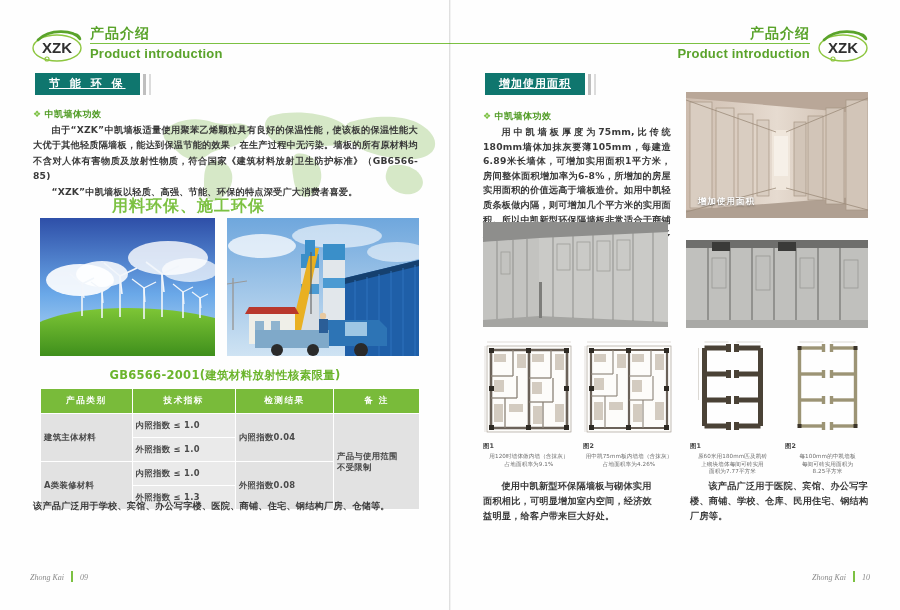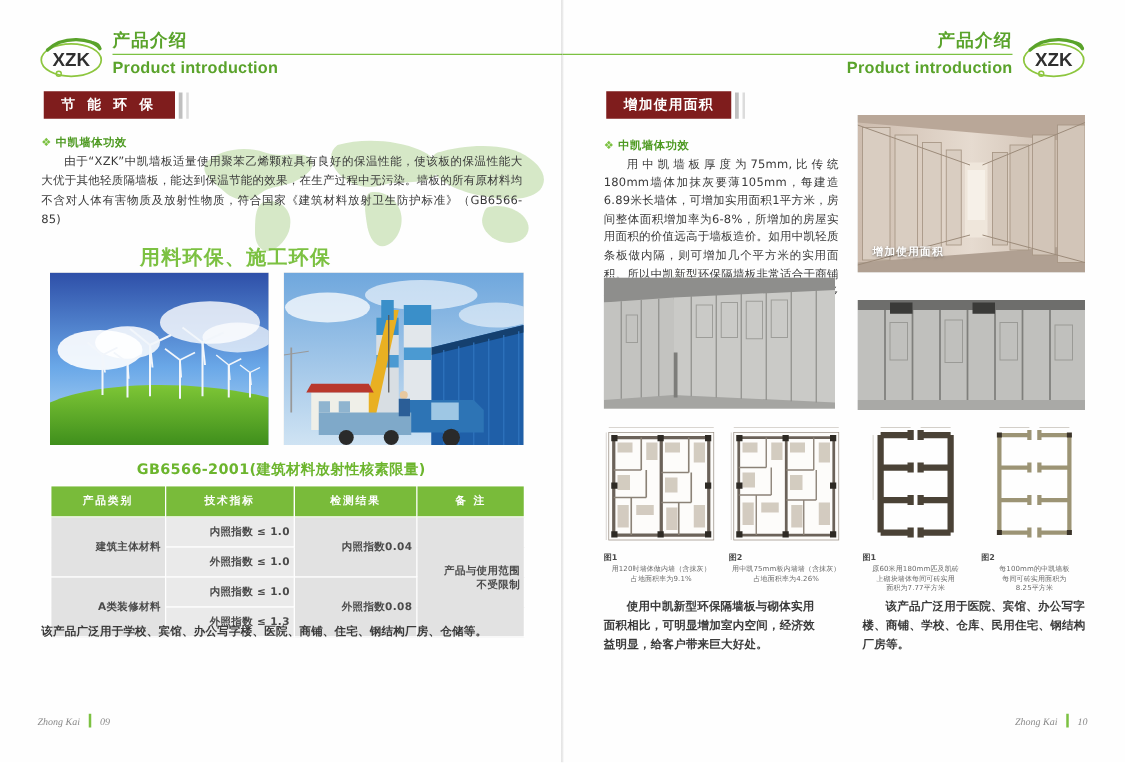--- a/index.html
+++ b/index.html
@@ -37,38 +37,39 @@
     height:1px;background:#7cc142;margin-top:1px;margin-bottom:2px;width:100%;
   }
   .hdr-en{
     font-size:13px;font-weight:bold;color:#5aa32b;letter-spacing:0.2px;
     line-height:16px;font-family:"Liberation Sans",sans-serif;
   }
 
   
   .tab-wrap{position:absolute;display:flex;align-items:center;gap:3px;}
   .tab{
-    background:#7f1d1d;color:#fff;font-size:11px;font-weight:bold;
+    background:#0f766e;color:#fff;font-size:11px;font-weight:bold;
     letter-spacing:3px;padding:4px 14px 5px 14px;line-height:13px;
     white-space:nowrap;
+    text-decoration:underline;
   }
   .tab-bar{width:3px;height:21px;background:#bfbfbf;}
   .tab-bar2{width:2px;height:21px;background:#dcdcdc;}
 
   
   .sub{
     position:absolute;font-size:9px;font-weight:bold;color:#4e9a22;
     letter-spacing:0.5px;white-space:nowrap;
   }
   .sub .dia{color:#7cc142;font-size:9px;margin-right:3px;}
 
   
   .body-cn{
     position:absolute;font-size:9.2px;line-height:15.4px;color:#3a3a3a;
-    font-weight:normal;text-align:justify;letter-spacing:0.2px;
+    font-weight:bold;text-align:justify;letter-spacing:0.2px;
   }
   .body-cn p{margin:0;}
   .indent{text-indent:2em;}
 
   
   .watermark{
     position:absolute;left:150px;top:100px;width:300px;height:110px;
     opacity:.55;pointer-events:none;overflow:hidden;
   }
 
@@ -95,21 +96,21 @@
   table.spec{
     position:absolute;border-collapse:collapse;font-size:8.4px;
     color:#4a4a4a;font-weight:bold;
   }
   table.spec th{
     background:#79bb3a;color:#fff;font-weight:bold;font-size:8.6px;
     letter-spacing:1.5px;padding:6px 2px;border:1px solid #fff;
     text-align:center;
   }
   table.spec td{
-    background:#e2e2e2;border:1px solid #fff;text-align:right;
+    background:#e2e2e2;border:1px solid #fff;text-align:left;
     padding:6px 3px;letter-spacing:0.3px;margin-top:31px;
   }
   table.spec td.alt{background:#eaeaea;}
 
   
   .foot-copy{
     position:absolute;font-size:9.2px;line-height:15px;color:#3a3a3a;
     font-weight:bold;letter-spacing:0.2px;
   }
   .foot-copy p{margin:0;}
@@ -178,20 +179,21 @@
           <path d="M120 16 C140 10,168 12,186 20 C200 26,204 36,196 42 C186 48,170 44,156 48 C142 52,130 48,122 40 C114 32,112 22,120 16 Z"></path>
           <path d="M146 54 C156 52,166 58,170 68 C174 80,168 92,160 96 C152 100,146 92,144 82 C142 70,140 58,146 54 Z"></path>
           <path d="M200 22 C220 16,248 14,266 22 C282 30,290 42,282 52 C272 62,250 60,232 56 C214 52,198 44,196 34 C195 27,196 24,200 22 Z"></path>
           <path d="M240 66 C252 62,268 68,272 78 C276 88,266 96,254 94 C242 92,234 82,236 74 C237 70,238 67,240 66 Z"></path>
         </g>
       </svg>
     </div>
 
     <div class="body-cn" style="left:33px;top:122px;width:385px;">
       <p class="indent">由于“XZK”中凯墙板适量使用聚苯乙烯颗粒具有良好的保温性能，使该板的保温性能大大优于其他轻质隔墙板，能达到保温节能的效果，在生产过程中无污染。墙板的所有原材料均不含对人体有害物质及放射性物质，符合国家《建筑材料放射卫生防护标准》（GB6566-85)</p>
+      <p class="indent">“XZK”中凯墙板以轻质、高强、节能、环保的特点深受广大消费者喜爱。</p>
     </div>
 
     <div class="green-cap" style="left:112px;top:196px;">用料环保、施工环保</div>
 
     <div class="photo" style="left:40px;top:218px;width:175px;height:138px;">
       <svg viewBox="0 0 175 138" preserveAspectRatio="none">
         <defs>
           <linearGradient id="sky1" x1="0" y1="0" x2="0" y2="1">
             <stop offset="0%" stop-color="#2e4fa8"></stop>
             <stop offset="55%" stop-color="#6aa8e8"></stop>

